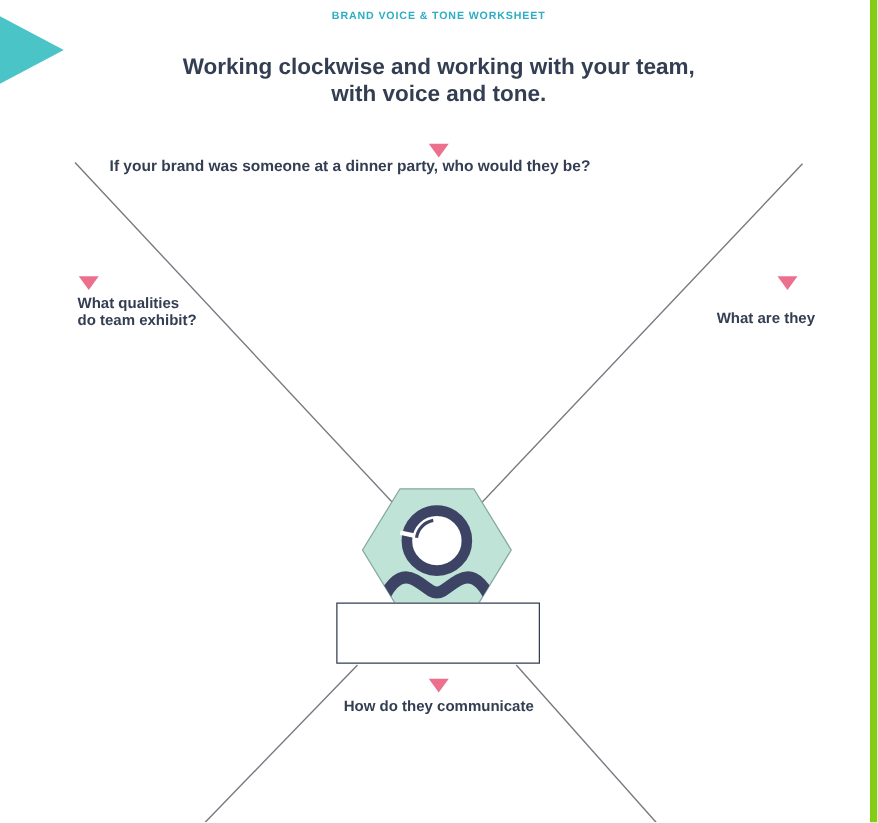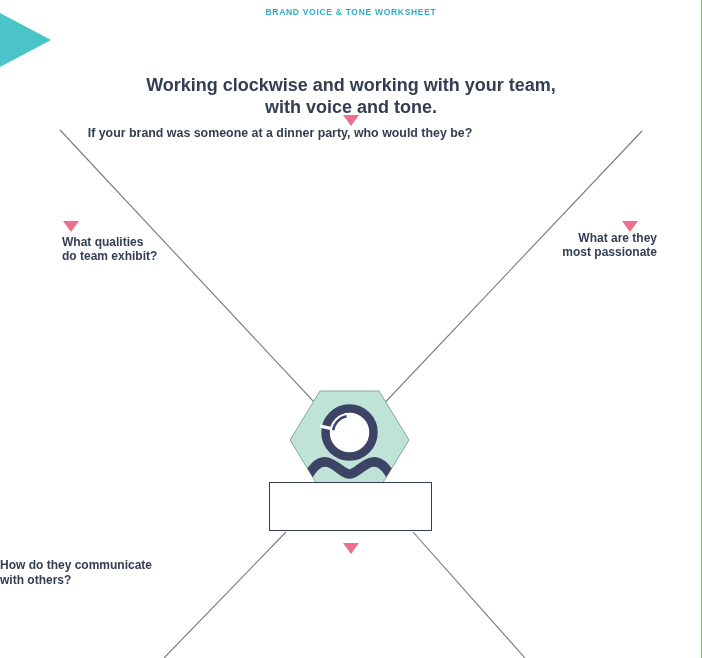--- a/index.html
+++ b/index.html
@@ -1,20 +1,20 @@
 <!DOCTYPE html>
 <html><head>
 <meta charset="utf-8">
 <style>
   html,body{margin:0;padding:0;background:#ffffff;}
   #worksheet{
     position:relative;
     width:702px;height:658px;
     background:#ffffff;
-    border-right:1px solid #84cc16;
+    border-right:6px solid #84cc16;
     box-sizing:border-box;
     overflow:hidden;
     font-family:"Liberation Sans", sans-serif;
     color:#333e52;
   }
   
   .corner-arrow{
     position:absolute;left:0;top:13px;
     width:0;height:0;
     border-top:27px solid transparent;
@@ -27,32 +27,31 @@
     font-size:8.5px;font-weight:bold;
     letter-spacing:0.7px;
     color:#2eaec4;
   }
   .title{
     position:absolute;left:31px;top:42px;width:640px;
     text-align:center;
     font-size:18px;font-weight:bold;
     line-height:22px;
     color:#333e52;
-    margin-top:32px;
   }
   .question{
     position:absolute;
     font-size:12px;font-weight:bold;
     line-height:13.5px;
     color:#333e52;
   }
   .q-top{left:0;top:127px;width:560px;text-align:center;font-size:12.4px;}
   .q-left{left:62px;top:236px;width:120px;text-align:left;}
-  .q-right{right:44px;top:232px;width:140px;text-align:right;}
-  .q-bottom{left:0;top:558px;width:702px;text-align:left;line-height:14.5px;}
+  .q-right{right:44px;top:248px;width:140px;text-align:right;}
+  .q-bottom{left:0;top:558px;width:702px;text-align:center;line-height:14.5px;}
   .marker{
     position:absolute;
     width:0;height:0;
     border-left:8.5px solid transparent;
     border-right:8.5px solid transparent;
     border-top:11px solid #ec6f8e;
   }
   .m-top{left:343px;top:115px;}
   .m-left{left:63px;top:221px;}
   .m-right{left:622px;top:221px;}
@@ -120,21 +119,19 @@
 
   <div class="question q-top">If your brand was someone at a dinner party, who would they be?</div>
 
   <div class="question q-left">
     <div>What qualities</div>
     <div>do team exhibit?</div>
   </div>
 
   <div class="question q-right">
     <div>What are they</div>
-    <div>most passionate</div>
   </div>
 
   <div class="question q-bottom">
     <div>How do they communicate</div>
-    <div>with others?</div>
   </div>
 
 </div>
 
 </body></html>

